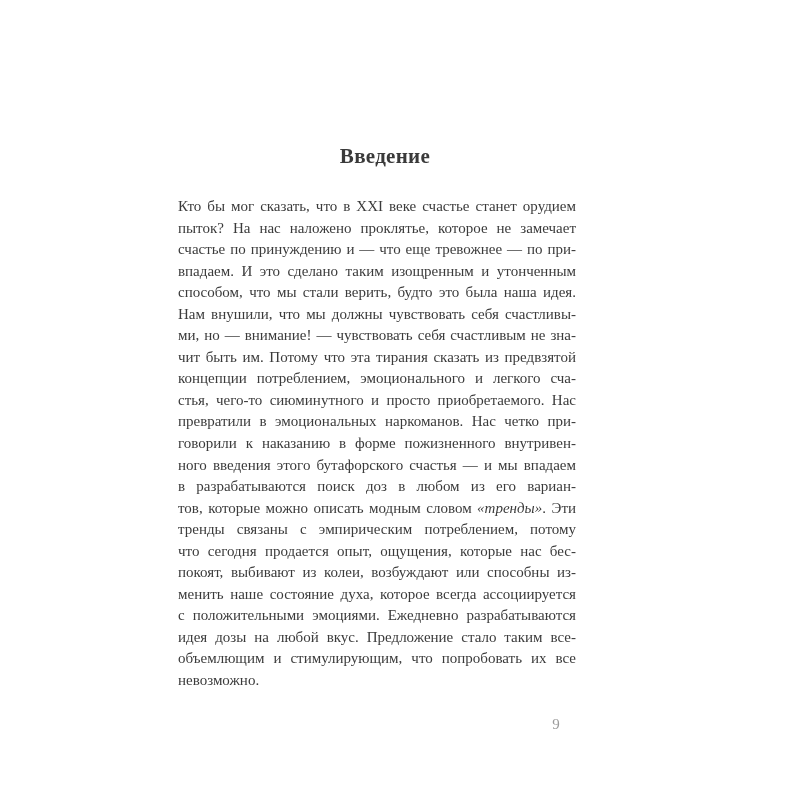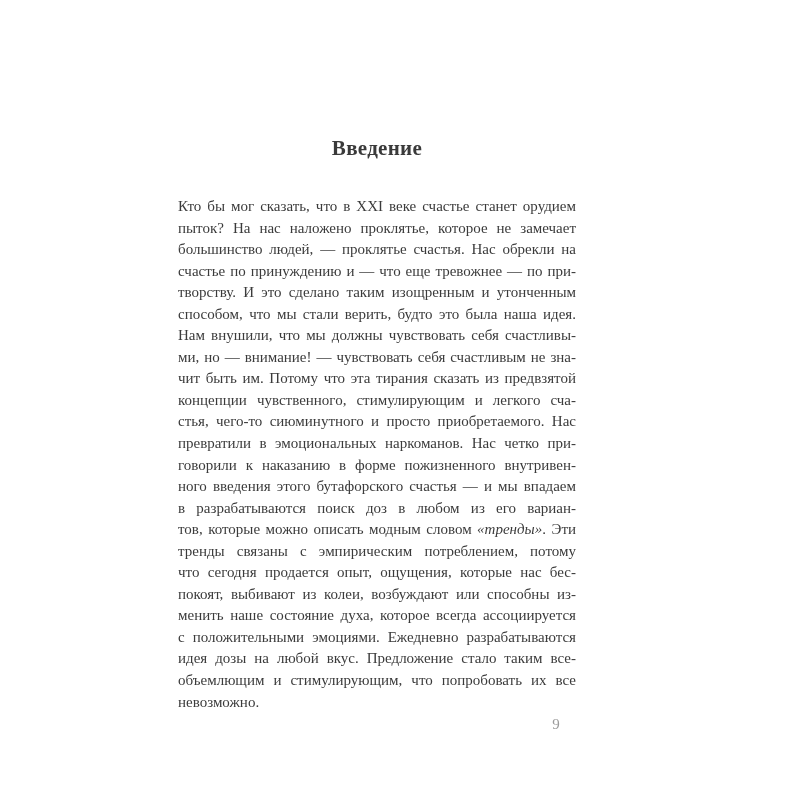--- a/index.html
+++ b/index.html
@@ -17,21 +17,21 @@
     position: relative;
     width: 800px;
     height: 800px;
     background: #ffffff;
   }
   .chapter-title {
     position: absolute;
     left: 178px;
     top: 136px;
     width: 398px;
-    margin: 0;
+    margin: 8px;
     text-align: center;
     font-size: 21px;
     font-weight: 700;
     letter-spacing: 0.3px;
     color: #3a3a3a;
   }
   .paragraph {
     position: absolute;
     left: 178px;
     top: 196px;
@@ -66,28 +66,27 @@
 </style>
 </head>
 <body>
 
 <div class="book-page">
   <h1 class="chapter-title">Введение</h1>
 
   <div class="paragraph">
       <div class="line">Кто бы мог сказать, что в XXI веке счастье станет орудием</div>
       <div class="line">пыток? На нас наложено проклятье, которое не замечает</div>
-      <div class="line">большинство людей, — проклятье счастья. Нас обрекли на</div>
       <div class="line">счастье по принуждению и — что еще тревожнее — по при-</div>
-      <div class="line">творству. И это сделано таким изощренным и утонченным</div>
+      <div class="line">впадаем. И это сделано таким изощренным и утонченным</div>
       <div class="line">способом, что мы стали верить, будто это была наша идея.</div>
       <div class="line">Нам внушили, что мы должны чувствовать себя счастливы-</div>
       <div class="line">ми, но — внимание! — чувствовать себя счастливым не зна-</div>
       <div class="line">чит быть им. Потому что эта тирания сказать из предвзятой</div>
-      <div class="line">концепции чувственного, стимулирующим и легкого сча-</div>
+      <div class="line">концепции потреблением, эмоционального и легкого сча-</div>
       <div class="line">стья, чего-то сиюминутного и просто приобретаемого. Нас</div>
       <div class="line">превратили в эмоциональных наркоманов. Нас четко при-</div>
       <div class="line">говорили к наказанию в форме пожизненного внутривен-</div>
       <div class="line">ного введения этого бутафорского счастья — и мы впадаем</div>
       <div class="line">в разрабатываются поиск доз в любом из его вариан-</div>
       <div class="line">тов, которые можно описать модным словом <i>«тренды»</i>. Эти</div>
       <div class="line">тренды связаны с эмпирическим потреблением, потому</div>
       <div class="line">что сегодня продается опыт, ощущения, которые нас бес-</div>
       <div class="line">покоят, выбивают из колеи, возбуждают или способны из-</div>
       <div class="line">менить наше состояние духа, которое всегда ассоциируется</div>

